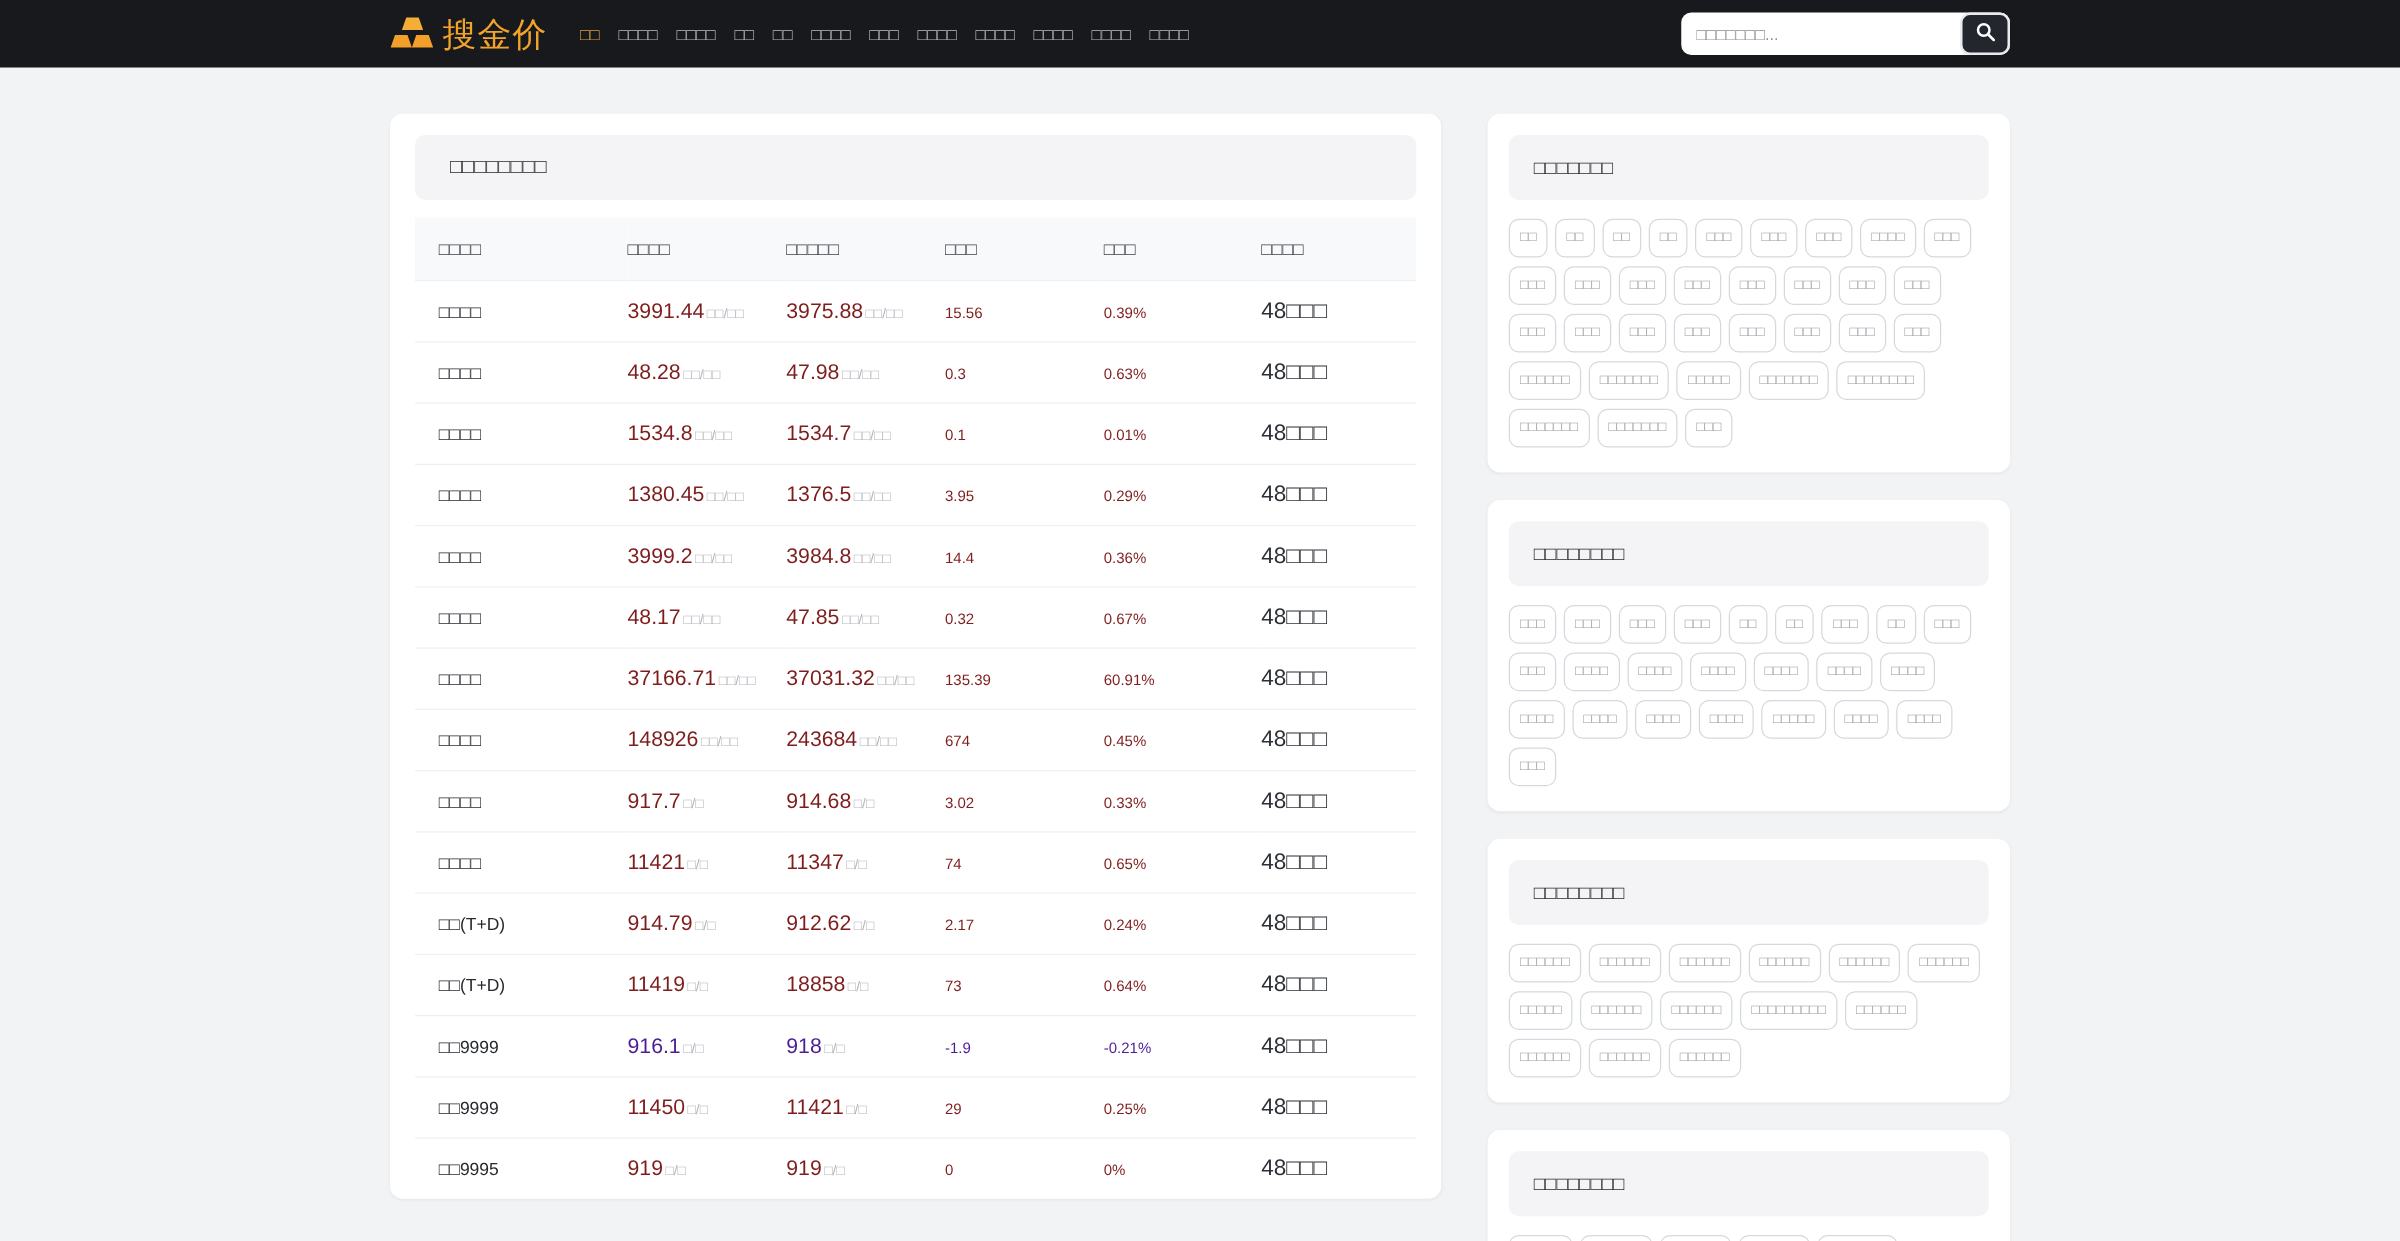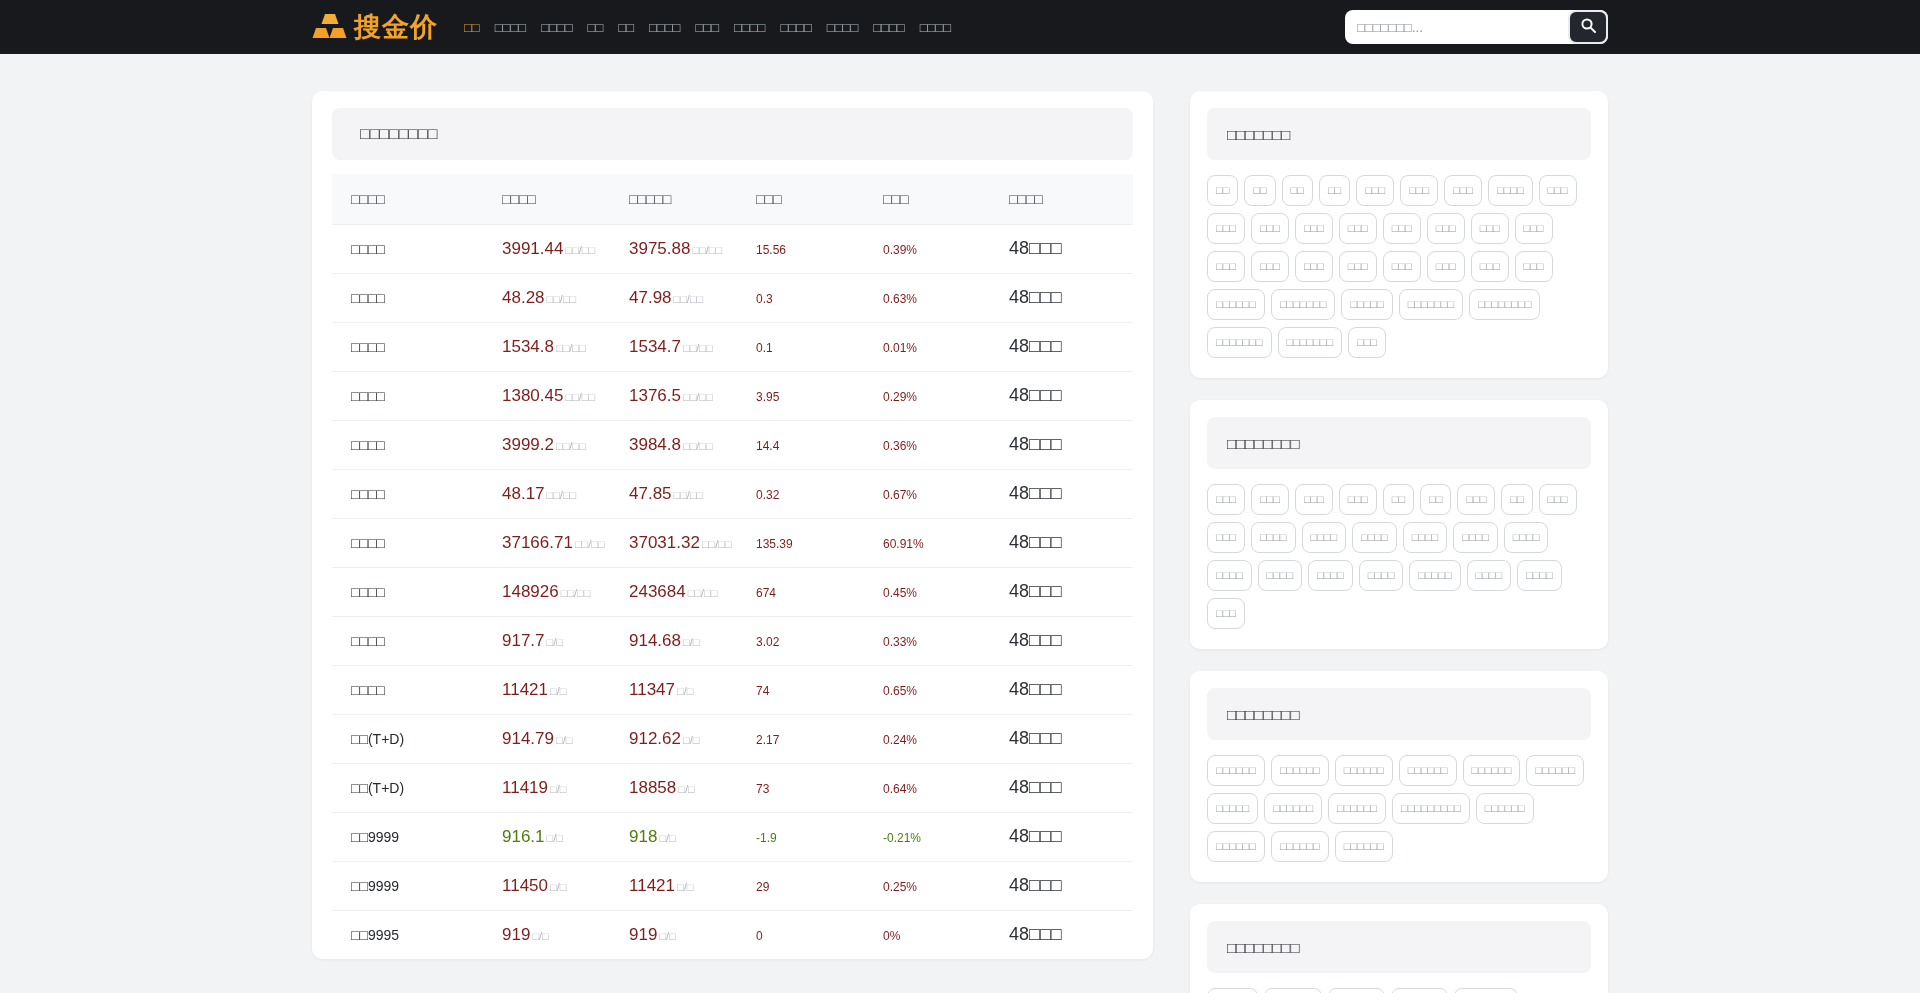--- a/index.html
+++ b/index.html
@@ -8,22 +8,22 @@
     width:1920px; height:993px; overflow:hidden;
     background:#f2f3f5;
     font-family:"Liberation Sans","DejaVu Sans",sans-serif;
     color:#26292e;
   }
   .container { width:1296px; margin:0 auto; }
 
   
   .topbar { height:54px; background:#17191d; }
   .topbar-inner { display:flex; align-items:center; height:100%; }
-  .logo { display:flex; align-items:center; gap:6px; text-decoration:none;
-          color:#f2a32a; font-size:27px; font-weight:bold; letter-spacing:1px; line-height:1; }
+  .logo { display:flex; align-items:flex-end; gap:6px; text-decoration:none;
+          color:#f2a32a; font-size:27px; font-weight:normal; letter-spacing:1px; line-height:1; }
   .logo svg { display:block; }
   .mainnav { display:flex; align-items:center; gap:15px; margin-left:26px; }
   .nav-link { color:#b7bdc4; font-size:13px; text-decoration:none; white-space:nowrap; }
   .nav-link.active { color:#e2a039; }
   .search { margin-left:auto; display:flex; align-items:center; width:263px; height:34px;
             background:#ffffff; border-radius:8px; }
   .search input { flex:1; min-width:0; height:100%; border:none; outline:none; background:transparent;
                   padding:0 12px; font-size:13px; color:#333;
                   font-family:"Liberation Sans","DejaVu Sans",sans-serif; }
   .search input::placeholder { color:#8a9097; }
@@ -42,21 +42,21 @@
   .main-card { width:841px; padding:17px 20px 0; }
   table { width:100%; border-collapse:collapse; table-layout:fixed; margin-top:14px; }
   thead th { background:#f8f9fb; height:50px; text-align:left; font-weight:normal;
              font-size:14px; color:#3b3f45; padding:0; }
   th:first-child, td:first-child { padding-left:19px; }
   tbody td { height:49px; border-top:1px solid #edeff2; padding:0; vertical-align:middle;
              font-size:14px; color:#26292e; white-space:nowrap; }
   .price { font-size:17px; }
   .chg   { font-size:12px;text-align:right; }
   .up    { color:#7f1d1d; }
-  .down  { color:#4d7c0f; }
+  .down  { color:#4c1d95; }
   .unit  { font-size:11px; color:#b2b6bb; margin-left:2px; }
   .time  { font-size:18px; color:#2c3036; }
 
   
   .sidebar { width:420px; display:flex; flex-direction:column; gap:22px; }
   .side-card { padding:17px 17px 20px; }
   .side-card .section-head { padding:0 20px; font-size:15px; }
   .tags { display:flex; flex-wrap:wrap; gap:7px 6px; margin-top:15px; }
   .tag { display:inline-block; border:1px solid #d5d9dd; border-radius:8px;
          padding:9px 8px; font-size:11px; line-height:1; color:#979da3;

